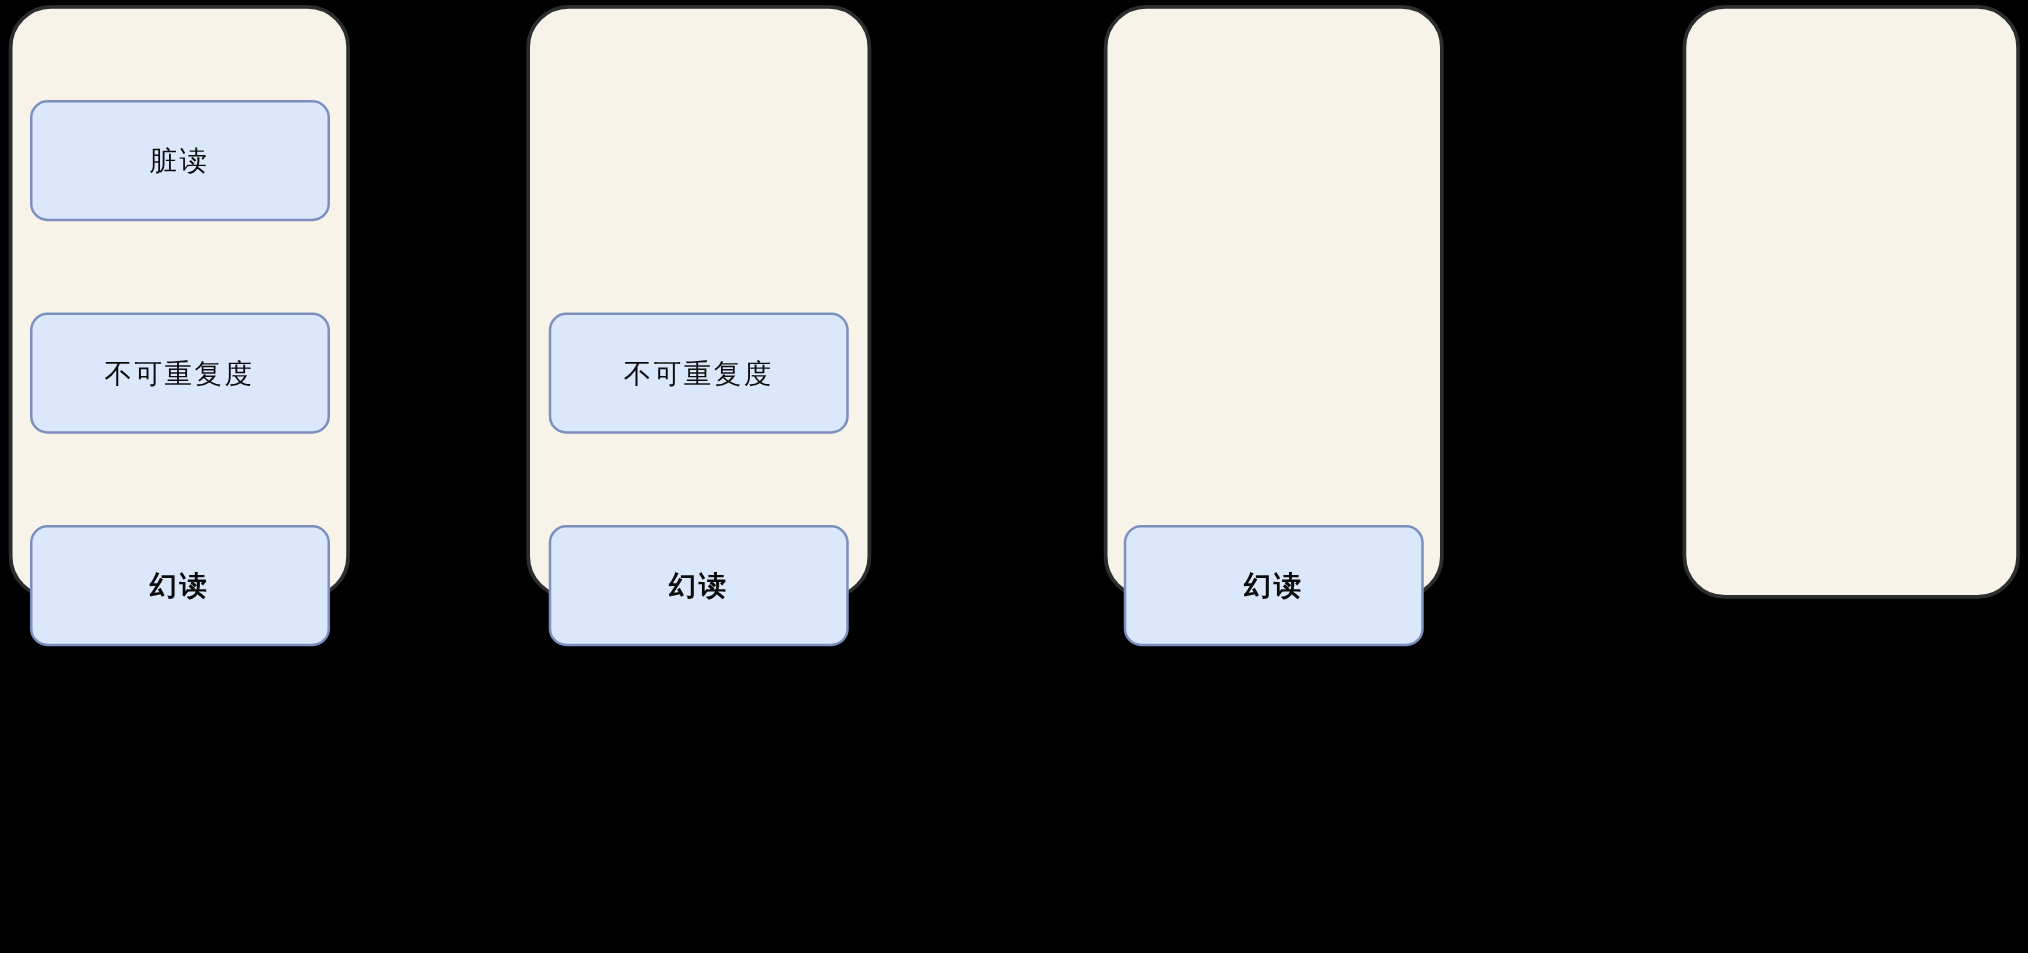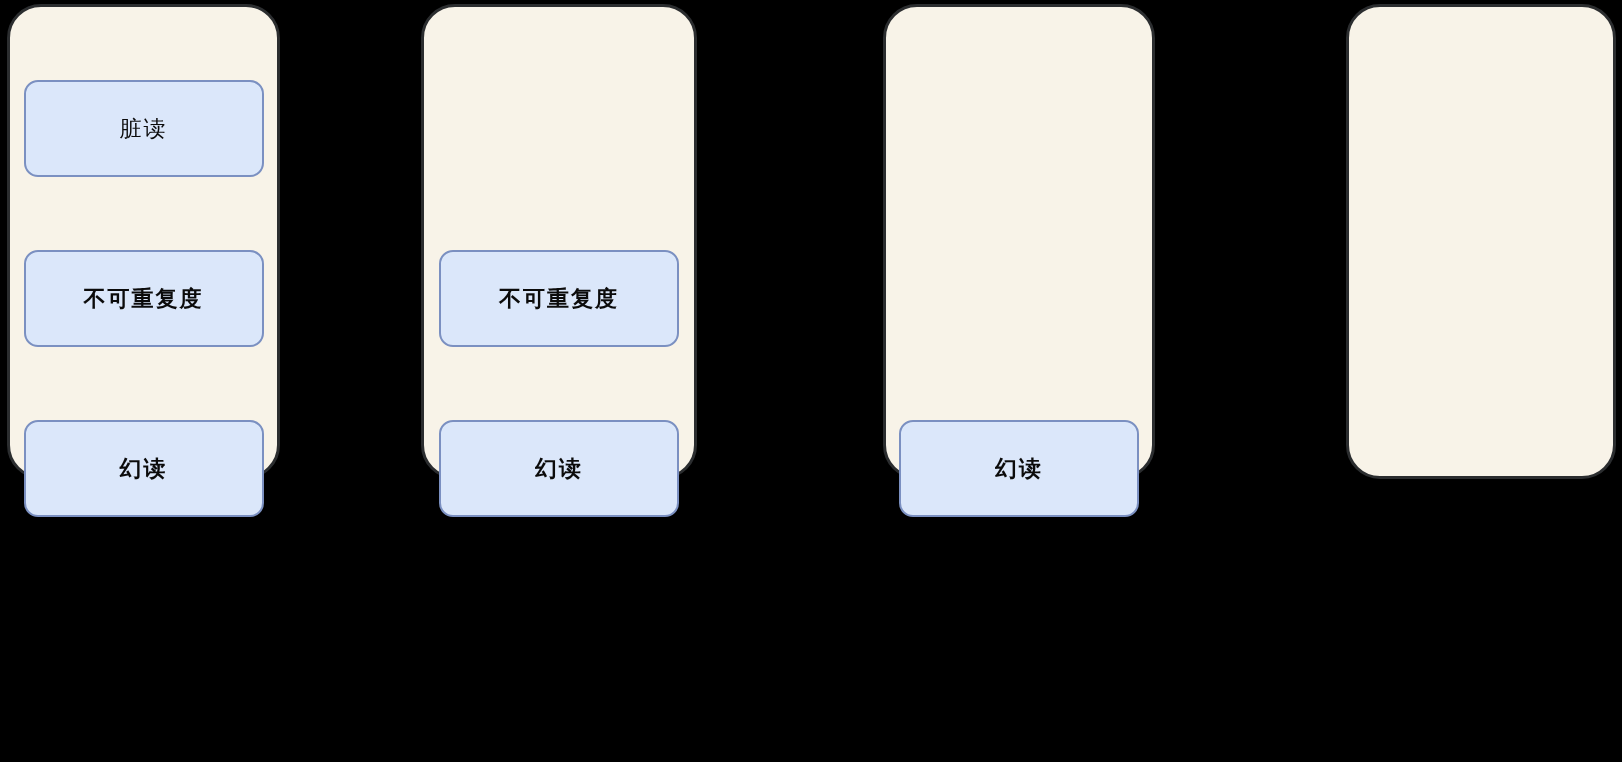--- a/index.html
+++ b/index.html
@@ -36,21 +36,21 @@
     height: 97px;
     background: #DBE7FA;
     border: 2px solid #7B90C1;
     border-radius: 14px;
     box-sizing: border-box;
     display: flex;
     align-items: center;
     justify-content: center;
   }
   .row1 { top: 73px; }
-  .row2 { top: 243px; font-weight: bold; }
+  .row2 { top: 243px; }
   .row3 { top: 413px; font-weight: bold; }
   .box span {
     font-size: 22px;
     letter-spacing: 2px;
     color: #0B0B0B;
     white-space: nowrap;
   }
 </style>
 </head>
 <body>

